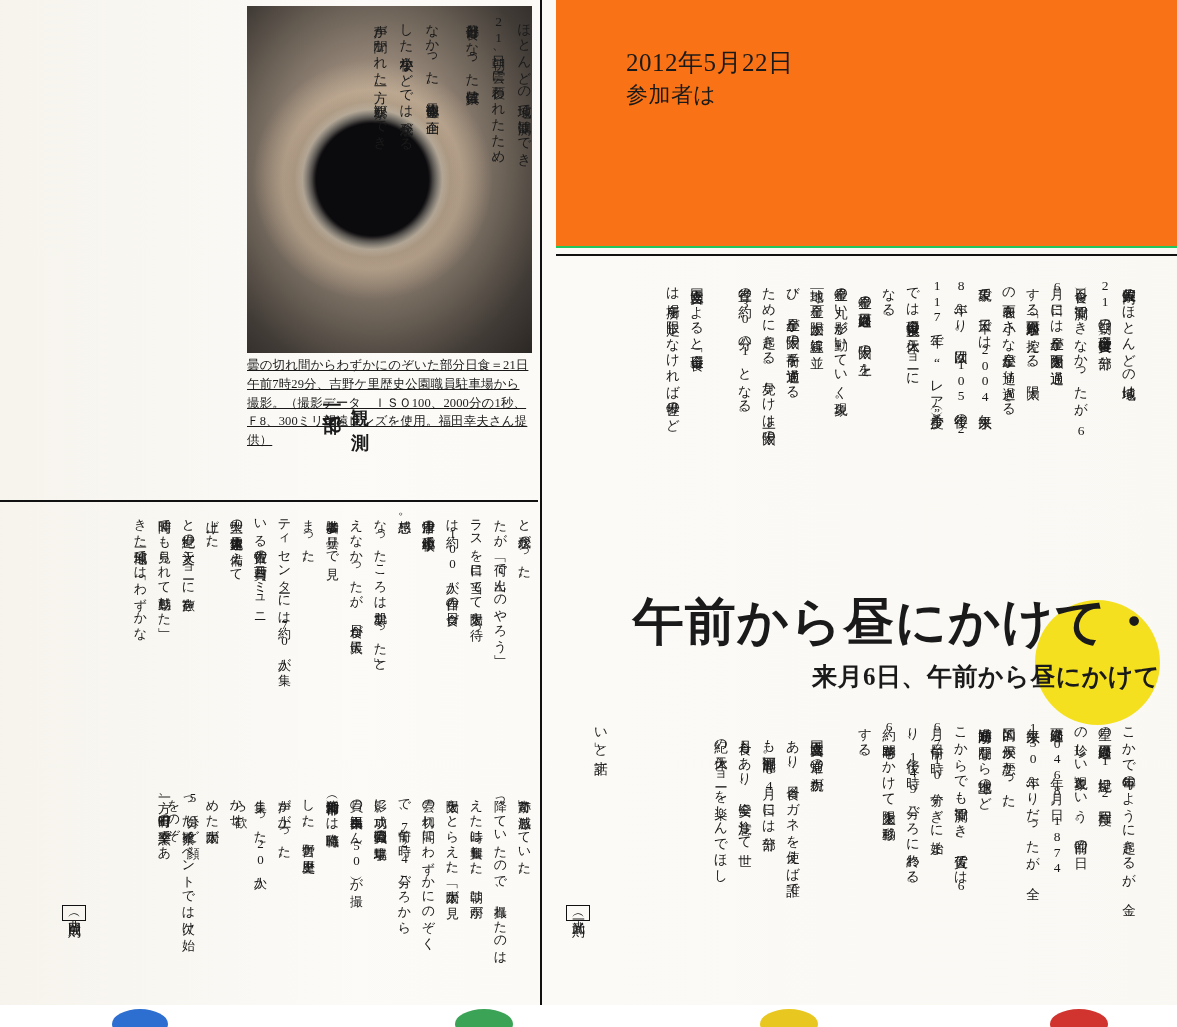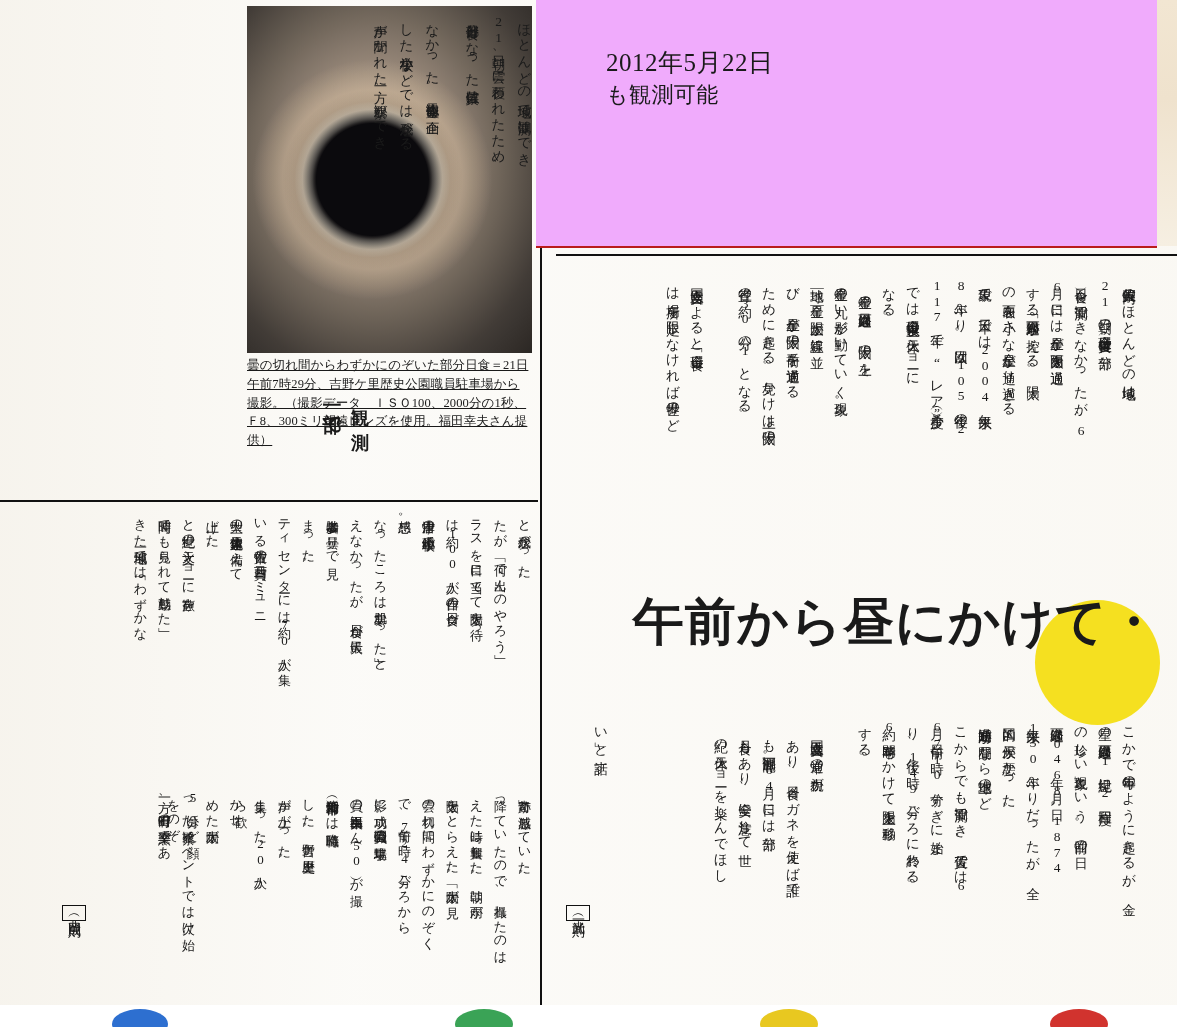--- a/index.html
+++ b/index.html
@@ -118,24 +118,24 @@
     writing-mode: vertical-rl;
     text-orientation: upright;
     font-size: 13px;
     line-height: 1.5;
     letter-spacing: 0.03em;
   }
 
   
   #date-box {
     position: absolute;
-    left: 536px; top: 0;
+    left: 556px; top: 0;
     width: 621px; height: 246px;
-    background: #f0abfc;
-    border-bottom: 2px solid #b91c1c;
+    background: #f97316;
+    border-bottom: 2px solid #22c55e;
   }
   #date-line1 {
     position: absolute;
     left: 70px; top: 46px;
     font-size: 25px;
     letter-spacing: 0.02em;
   }
   #date-line2 {
     position: absolute;
     left: 70px; top: 80px;
@@ -291,29 +291,30 @@
     <div class="bcol" style="right:366px;top:790px; height:215px;">一方、有田町の幸楽窯であ</div>
     <div class="bcol" style="right:390px;top:790px; height:215px;"></div>
 
     <div id="byline-box-left" class="byline">（西岡成則）</div>
   </div>
 
   <div id="top-strip"></div>
   <div id="top-strip2"></div>
   <div id="date-box">
     <div id="date-line1">2012年5月22日</div>
-    <div id="date-line2">も観測可能</div>
+    <div id="date-line2">参加者は</div>
   </div>
 
   <div id="right-article">
     <div id="right-top-rule"></div>
   </div>
 
   <div id="yellow-circle"></div>
   <div id="big-headline">午前から昼にかけて・</div>
+  <div id="big-subhead">来月6日、午前から昼にかけて</div>
 
   <div class="rcol" style="left:1118px; top:278px; height:300px;">佐賀県内のほとんどの地域は</div>
   <div class="rcol" style="left:1094px; top:278px; height:300px;">21日朝の金環日食（佐賀は部分</div>
   <div class="rcol" style="left:1070px; top:278px; height:300px;">日食）を観測できなかったが、6</div>
   <div class="rcol" style="left:1046px; top:278px; height:300px;">月6日には金星が太陽面を通過</div>
   <div class="rcol" style="left:1022px; top:278px; height:300px;">する「日面経過」が控える。太陽</div>
   <div class="rcol" style="left:998px;  top:278px; height:300px;">の表面を小さな金星が通り過ぎる</div>
   <div class="rcol" style="left:974px;  top:278px; height:300px;">現象で、日本では2004年以来</div>
   <div class="rcol" style="left:950px;  top:278px; height:300px;">8年ぶり。次回は105年後の2</div>
   <div class="rcol" style="left:926px;  top:278px; height:300px;">117年で、“レア（希少）度”</div>

